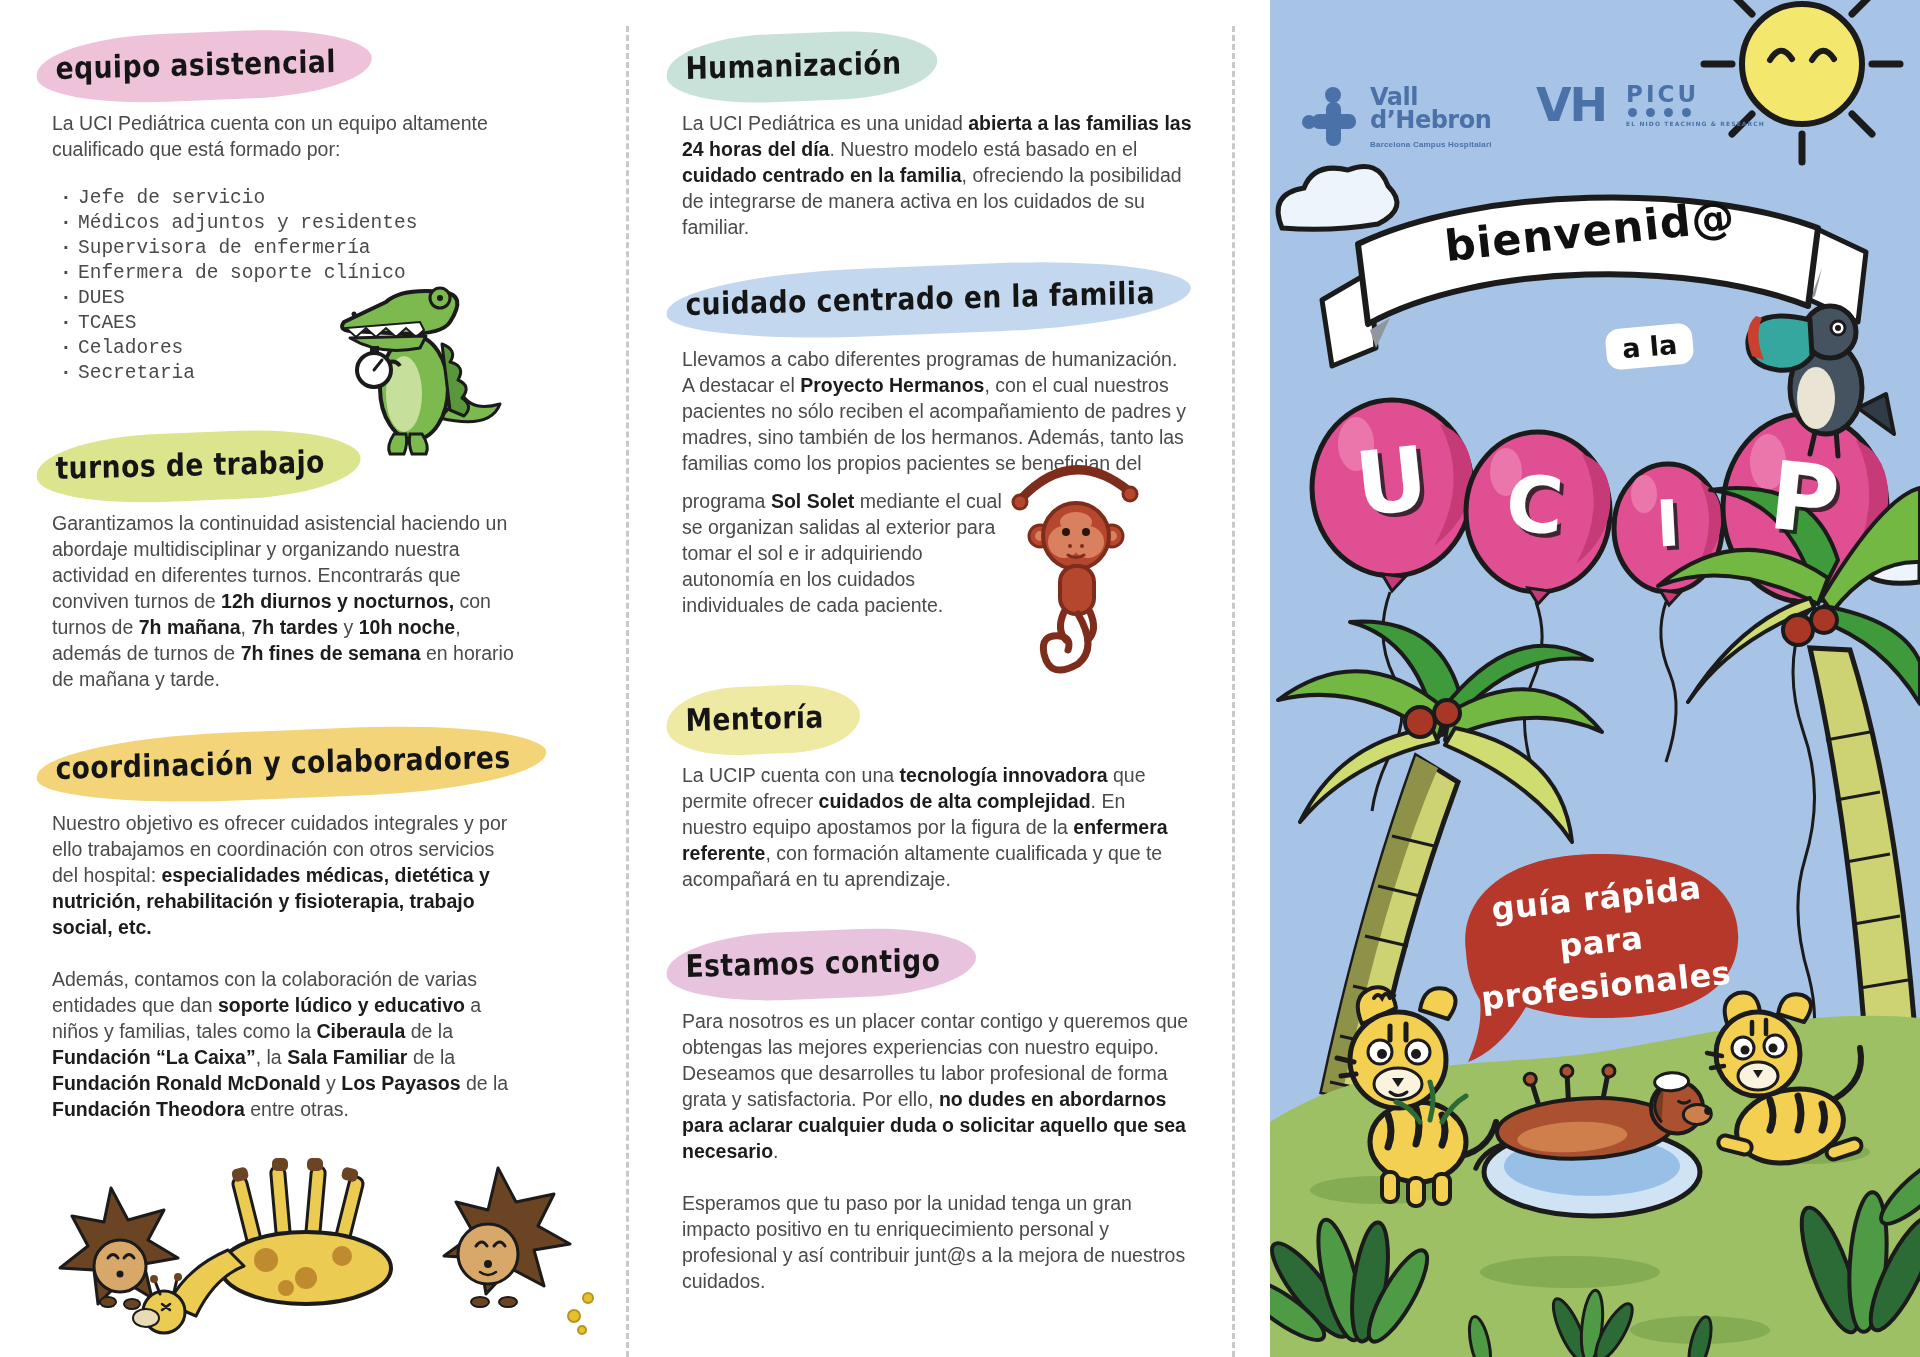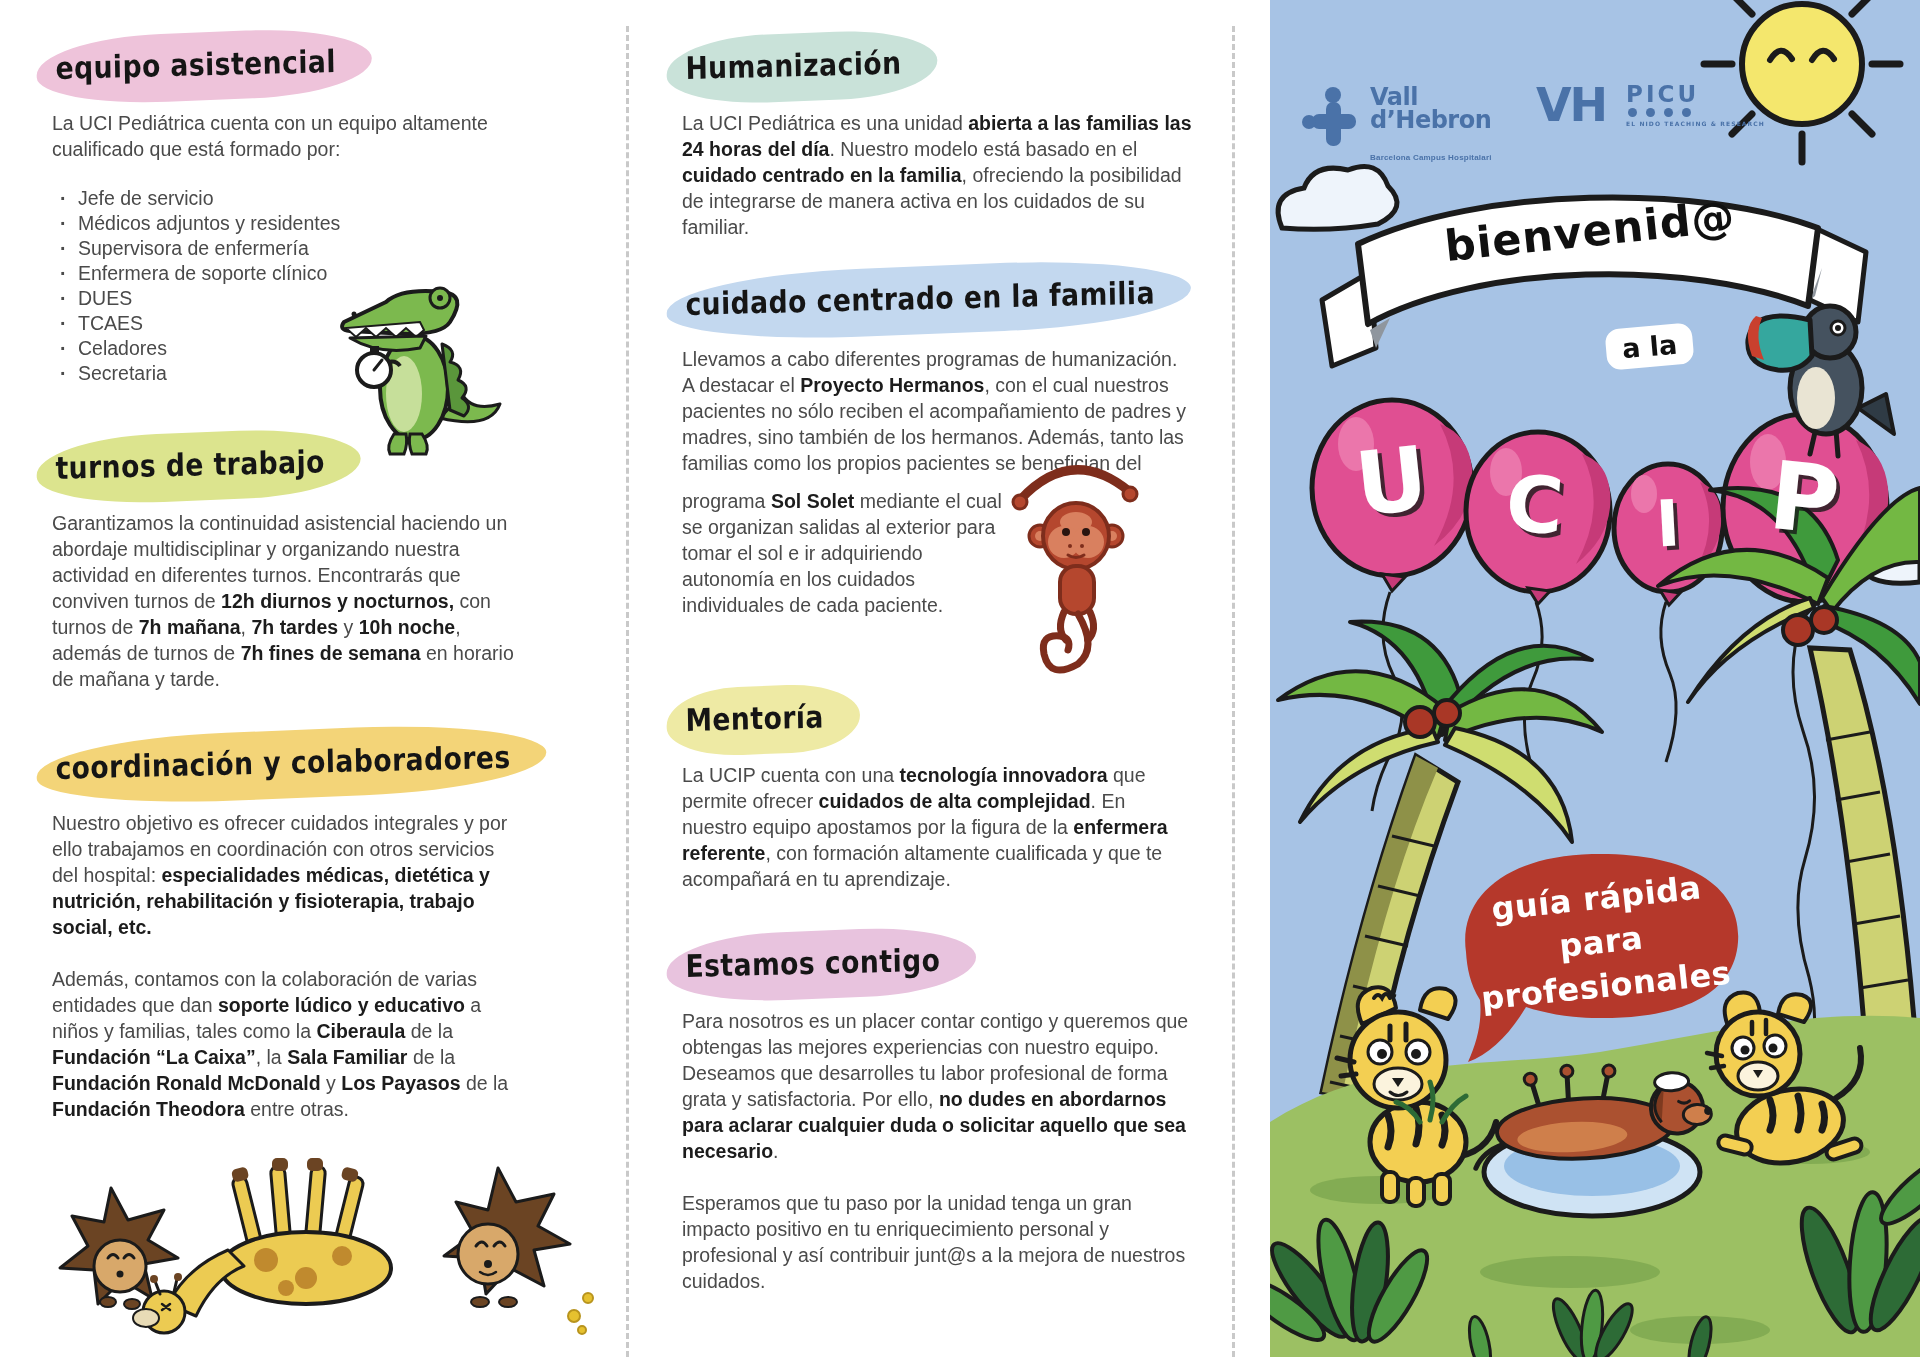--- a/index.html
+++ b/index.html
@@ -11,31 +11,31 @@
   .sec-heading{font-family:"DejaVu Sans",sans-serif;font-weight:bold;font-size:31px;color:#151515;
         letter-spacing:.5px;white-space:nowrap;display:inline-block;position:relative;z-index:0;
         transform:scaleX(.86) rotate(-1.2deg);transform-origin:left center;padding:10px 8px 10px 4px;}
   .sec-heading::before{content:"";position:absolute;inset:-4px -34px -8px -18px;z-index:-1;
         background:var(--hl);border-radius:50% 50% 48% 52% / 72% 64% 70% 58%;transform:rotate(-.8deg);}
   .hl-pink{--hl:#eec3da;} .hl-green{--hl:#dce48e;} .hl-yellow{--hl:#f3d478;}
   .hl-mint{--hl:#c9e2d9;} .hl-blue{--hl:#c3d8ef;} .hl-pale{--hl:#eeeaa4;} .hl-rose{--hl:#e8c3de;}
   .body-text{font-size:19.5px;line-height:26px;margin:14px 0 0 0;color:#4a4a4a;}
   .body-text b{color:#1c1c1c;}
   .narrow{width:335px;}
-  ul.bullets{list-style:none;padding:0;margin:24px 0 0 4px;}
+  ul.bullets{list-style:none;padding:0;margin:24px 0 0 4px;font-family:Liberation Mono, monospace;}
   ul.bullets li{font-size:19.5px;line-height:25px;color:#4a4a4a;padding-left:22px;position:relative;}
   ul.bullets li::before{content:"·";position:absolute;left:4px;font-weight:bold;color:#4a4a4a;}
   .illus{position:absolute;}
   
   .cover{position:absolute;left:1270px;top:0;width:650px;height:1357px;background:#a7c3e5;overflow:hidden;}
   .cover svg.scene{position:absolute;left:0;top:0;}
   .overlay{position:absolute;z-index:5;}
   .vh-logo{display:flex;gap:10px;color:#4a72a8;align-items:flex-start;}
   .vh-name{font-family:"DejaVu Sans",sans-serif;font-weight:bold;font-size:24px;line-height:23px;letter-spacing:-.5px;}
-  .vh-sub{font-size:8px;margin-top:21px;font-weight:bold;letter-spacing:.2px;}
+  .vh-sub{font-size:8px;margin-top:8px;font-weight:bold;letter-spacing:.2px;}
   .picu{display:flex;color:#4a72a8;font-family:"DejaVu Sans",sans-serif;}
   .picu-vh{font-size:46px;font-weight:bold;line-height:42px;letter-spacing:-2px;margin-left:20px;}
   .picu-word{font-size:23px;font-weight:bold;letter-spacing:3px;line-height:21px;}
   .picu-dots{display:flex;gap:9px;margin:3px 0 0 2px;}
   .picu-dots i{width:9px;height:9px;border-radius:50%;background:#4a72a8;display:block;}
   .picu-tag{font-size:6px;letter-spacing:1.1px;font-weight:bold;margin-top:3px;white-space:nowrap;}
   .banner-text{font-family:"DejaVu Sans",sans-serif;font-weight:bold;font-size:43px;color:#101010;
         transform:rotate(-6deg);text-align:center;width:340px;letter-spacing:1px;}
   .a-la{font-family:"DejaVu Sans",sans-serif;font-weight:bold;font-size:27px;color:#101010;background:#ffffff;
         padding:5px 16px;border-radius:14px;transform:rotate(-5deg);display:inline-block;}

